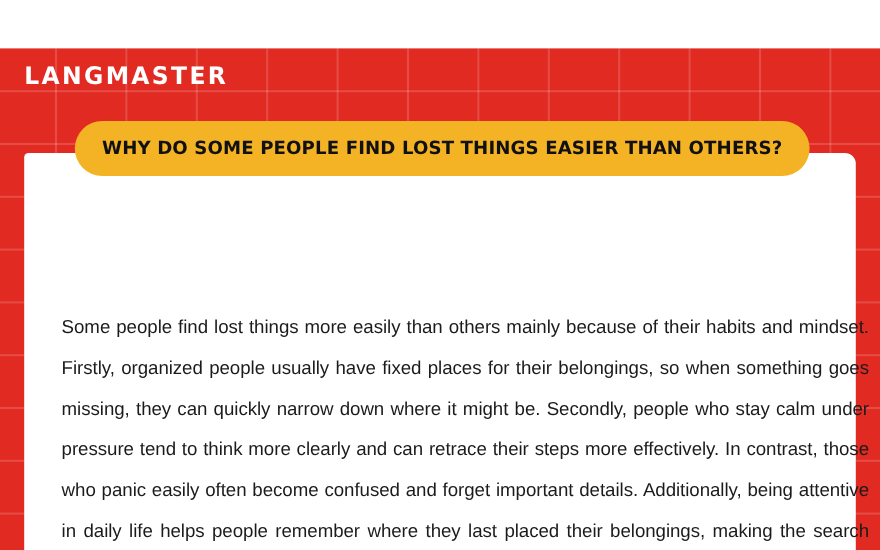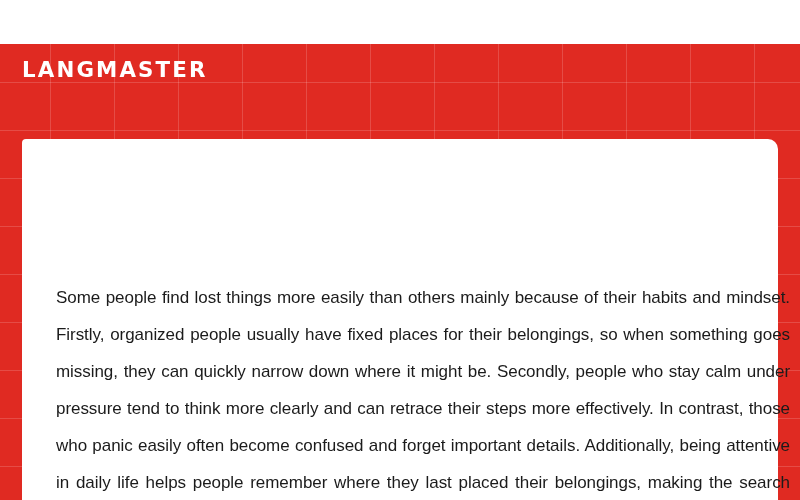--- a/index.html
+++ b/index.html
@@ -102,14 +102,17 @@
 <body>
 
 <div id="poster">
 
   <div id="brand">LANGMASTER</div>
 
   <div id="card">
     <div id="body-text">Some people find lost things more easily than others mainly because of their habits and mindset. Firstly, organized people usually have fixed places for their belongings, so when something goes missing, they can quickly narrow down where it might be. Secondly, people who stay calm under pressure tend to think more clearly and can retrace their steps more effectively. In contrast, those who panic easily often become confused and forget important details. Additionally, being attentive in daily life helps people remember where they last placed their belongings, making the search process much easier.</div>
   </div>
 
+  <div id="title-pill">
+    <div id="title-text">WHY DO SOME PEOPLE FIND LOST THINGS EASIER THAN OTHERS?</div>
+  </div>
 
 </div>
 
 </body></html>

